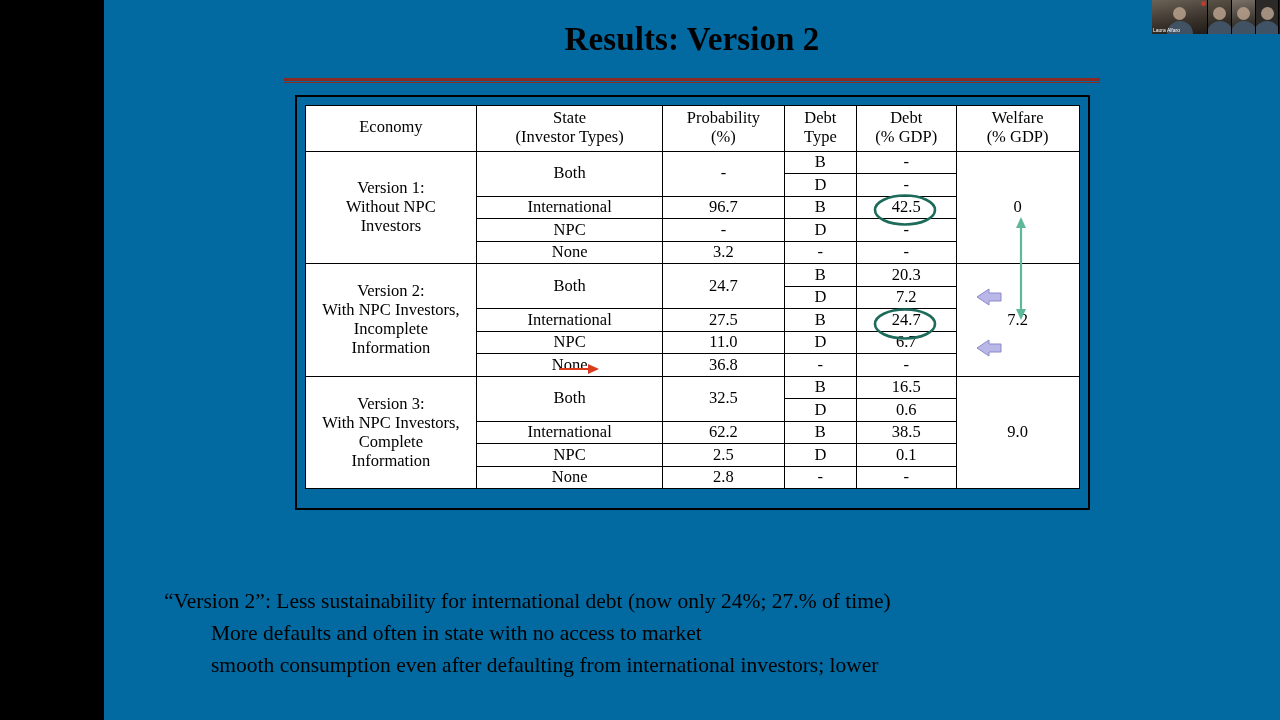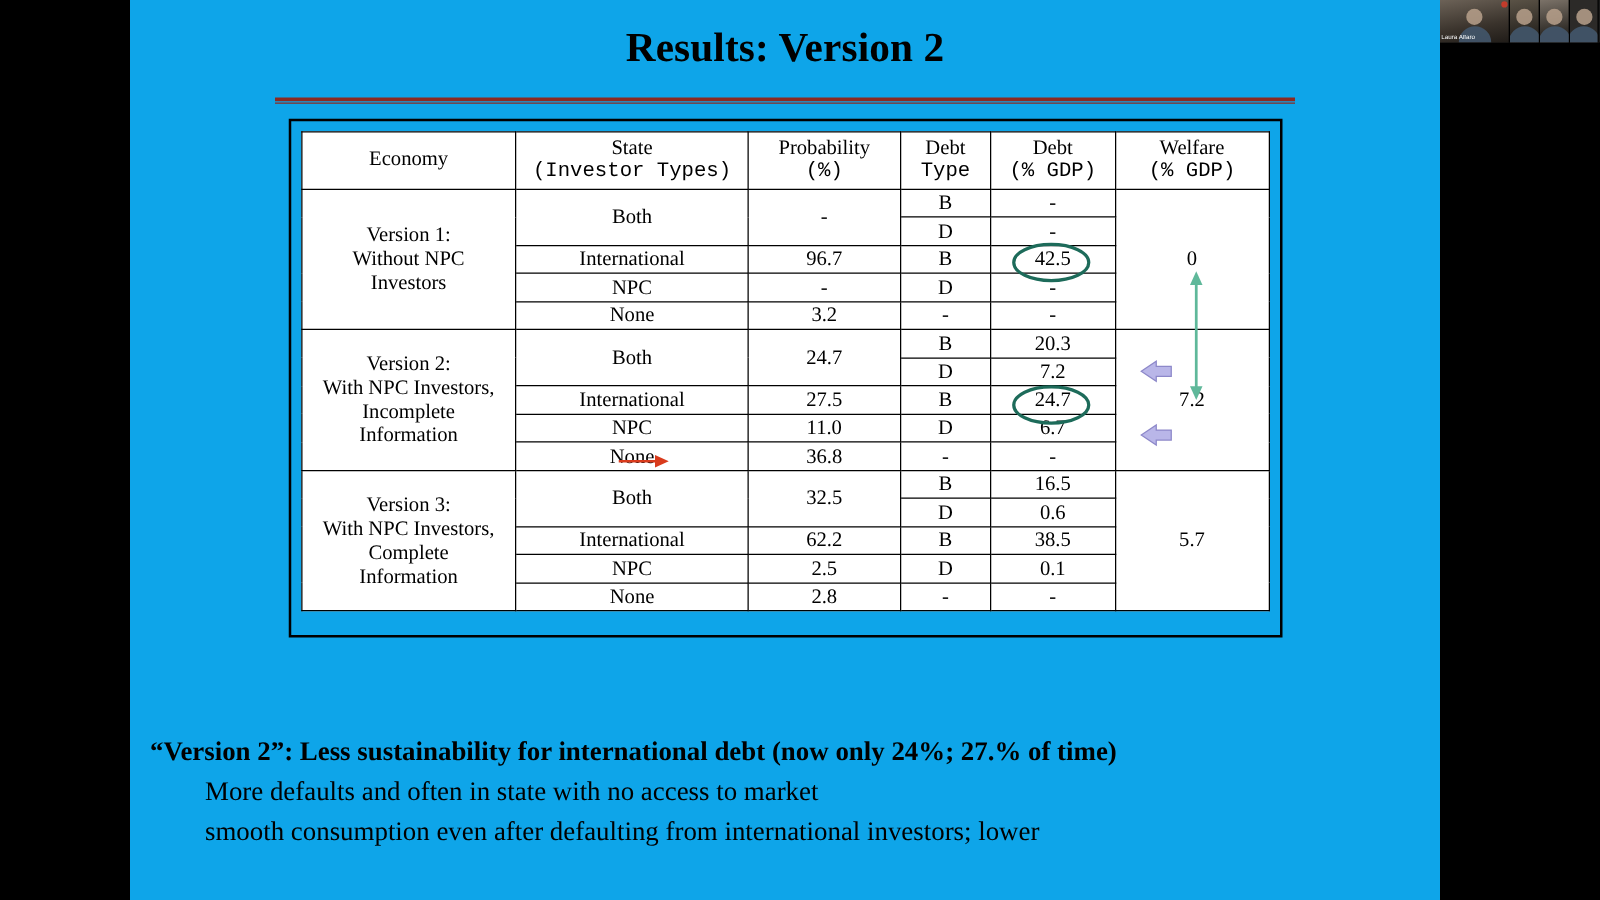--- a/index.html
+++ b/index.html
@@ -12,22 +12,22 @@
   }
   #stage {
     position: relative;
     width: 1280px; height: 720px;
     background: #000;
   }
   
   #slide {
     position: absolute;
     left: 104px; top: 0;
-    width: 1048px; height: 720px;
-    background: #0ea5e9;
+    width: 1176px; height: 720px;
+    background: #0369a1;
   }
   .title-block {
     margin-top: 16px;
     text-align: center;
   }
   .title-line {
     font-weight: bold;
     font-size: 33px;
     line-height: 1.45;
     color: #000;
@@ -61,21 +61,21 @@
     text-align: center;
     vertical-align: middle;
     height: 22.5px;
     line-height: 1.15;
   }
   table.results .hdr td {
     padding: 3px 6px 4px 6px;
     height: 46px;
     vertical-align: middle;
   }
-  .hdr .sub { display: block; font-family: Liberation Mono, monospace; }
+  .hdr .sub { display: block; }
   td.leftcell { text-align: left; padding-left: 8px; }
   td.econ {
     text-align: left;
     padding-left: 8px;
     width: 172px;
     line-height: 1.29;
   }
   col.c-econ { width: 172px; }
   col.c-state { width: 186px; }
   col.c-prob { width: 122px; }
@@ -95,22 +95,22 @@
   .anno { position: absolute; pointer-events: none; }
   
   .bottom-text {
     position: absolute;
     left: 0; top: 585px;
     width: 1048px;
     font-size: 21.5px;
     color: #000;
     line-height: 1.49;
   }
-  .bt-l1 { padding-left: 16px; font-weight: bold; }
-  .bt-ind { padding-left: 60px; }
+  .bt-l1 { padding-left: 60px; }
+  .bt-ind { padding-left: 107px; }
   .bt-ind b { font-weight: bold; }
   
   #cam-strip {
     position: absolute;
     right: 0; top: 0;
     width: 128px; height: 34px;
     display: flex;
     background: #1b1b1b;
   }
   .cam {
@@ -288,21 +288,21 @@
             <td class="econ" rowspan="5">
               <div>Version 3:</div>
               <div>With NPC Investors,</div>
               <div>Complete</div>
               <div>Information</div>
             </td>
             <td class="leftcell" rowspan="2">Both</td>
             <td rowspan="2">32.5</td>
             <td>B</td>
             <td>16.5</td>
-            <td rowspan="5">5.7</td>
+            <td rowspan="5">9.0</td>
           </tr>
           <tr>
             <td>D</td>
             <td>0.6</td>
           </tr>
           <tr>
             <td class="leftcell">International</td>
             <td>62.2</td>
             <td>B</td>
             <td>38.5</td>

